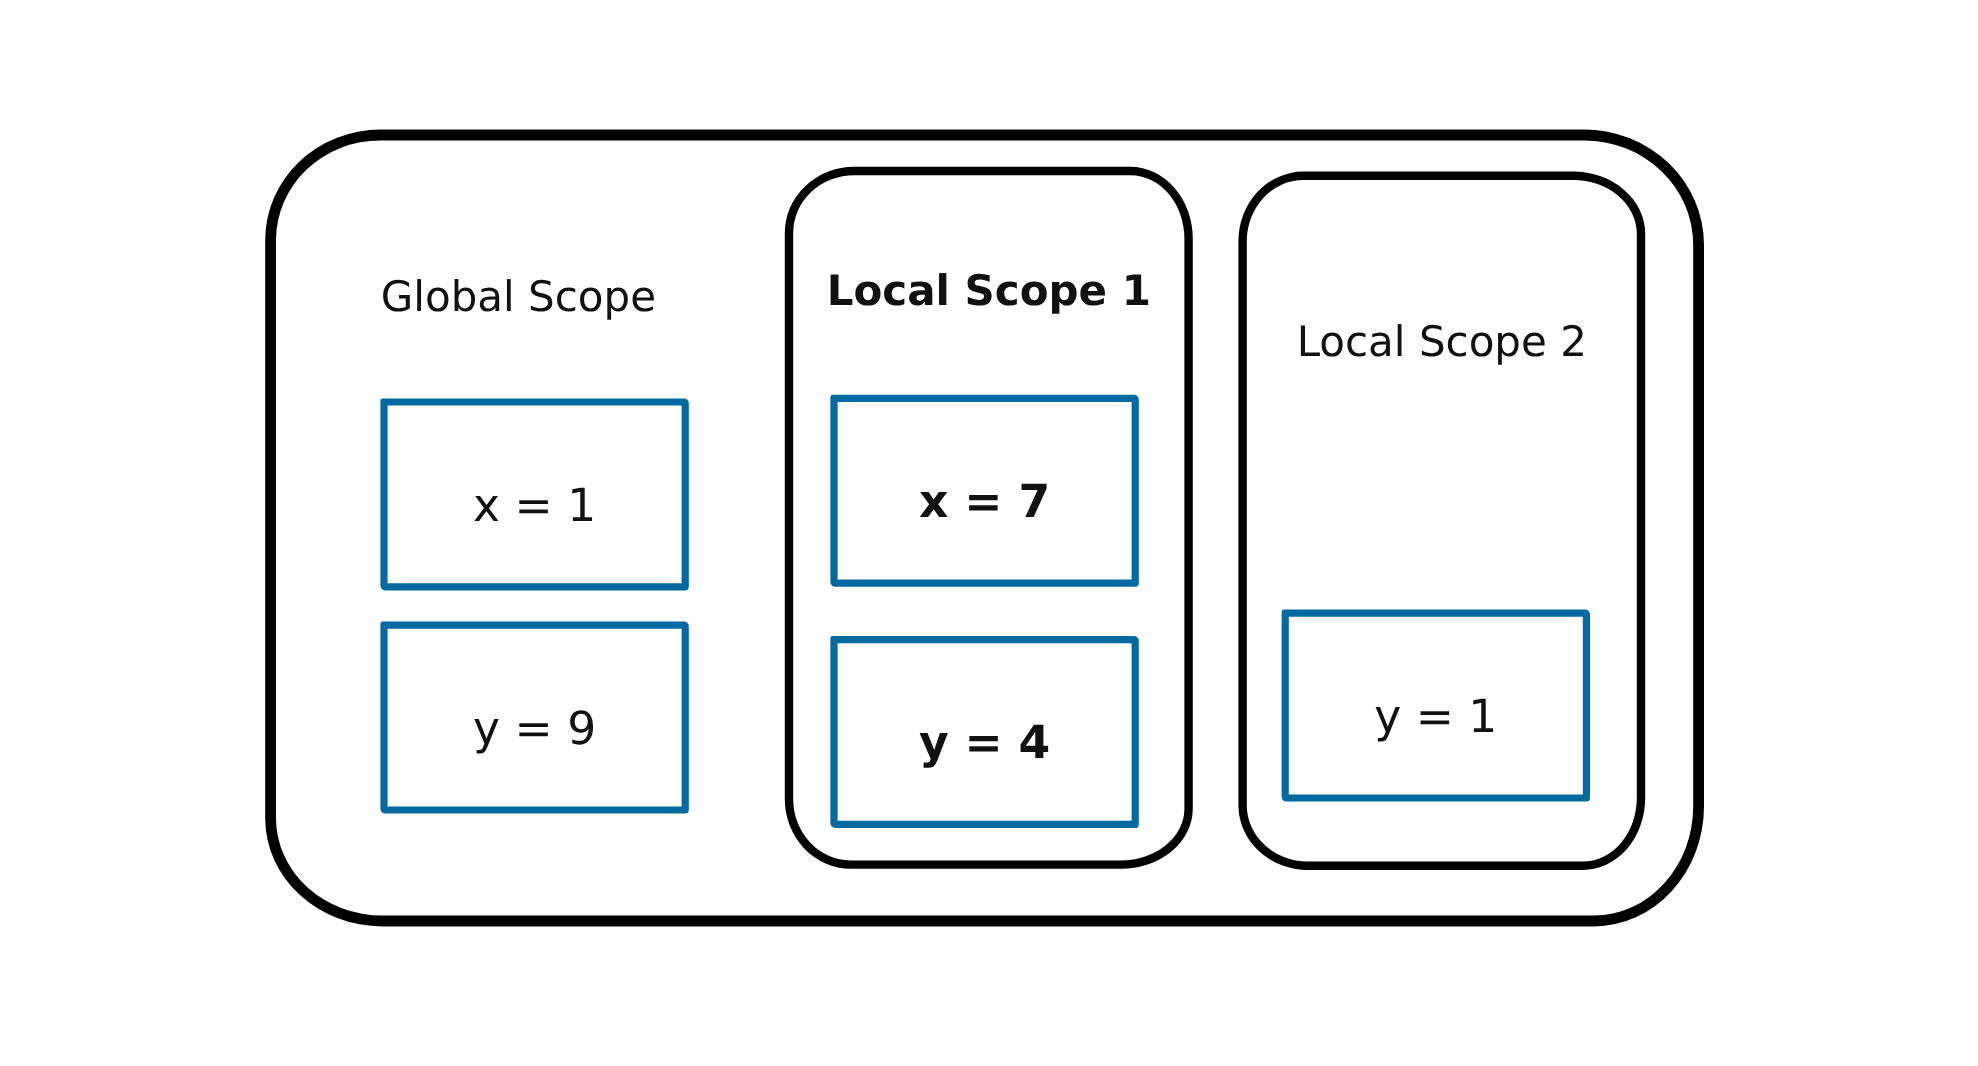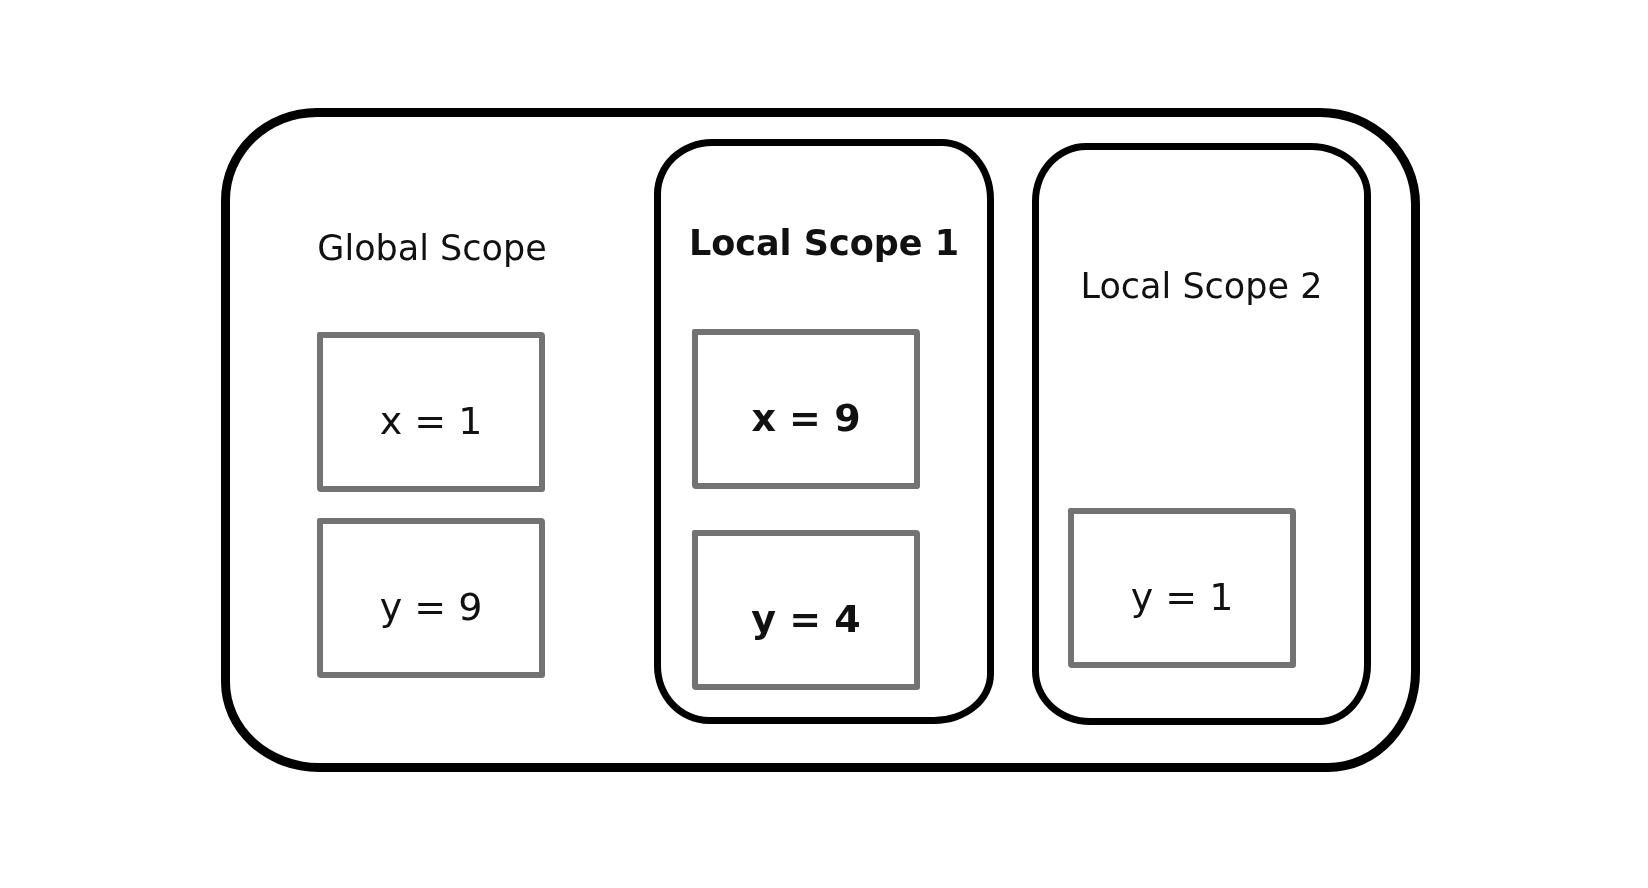--- a/index.html
+++ b/index.html
@@ -67,24 +67,24 @@
     left: 62px;
     right: auto;
     width: 280px;
     top: 103px;
   }
   .local-scope-1 .scope-label { top: 69px; }
   .local-scope-2 .scope-label { top: 68px; margin-top: 40px; }
   
   .var-box {
     position: absolute;
-    width: 228px;
+    width: 257px;
     height: 160px;
     box-sizing: border-box;
-    border: 6px solid #737373;
+    border: 6px solid #0369a1;
     border-radius: 2px 4px 3px 4px;
     background: #ffffff;
     display: flex;
     align-items: center;
     justify-content: center;
   }
   .var-text {
     font-size: 38px;
     color: #111111;
     padding-top: 18px;
@@ -113,21 +113,21 @@
     </div>
 
     <div class="var-box global-y">
       <span class="var-text">y = 9</span>
     </div>
 
     <div class="local-scope local-scope-1">
       <div class="scope-label">Local Scope 1</div>
 
       <div class="var-box var-x">
-        <span class="var-text">x = 9</span>
+        <span class="var-text">x = 7</span>
       </div>
 
       <div class="var-box var-y">
         <span class="var-text">y = 4</span>
       </div>
     </div>
 
     <div class="local-scope local-scope-2">
       <div class="scope-label">Local Scope 2</div>
 

